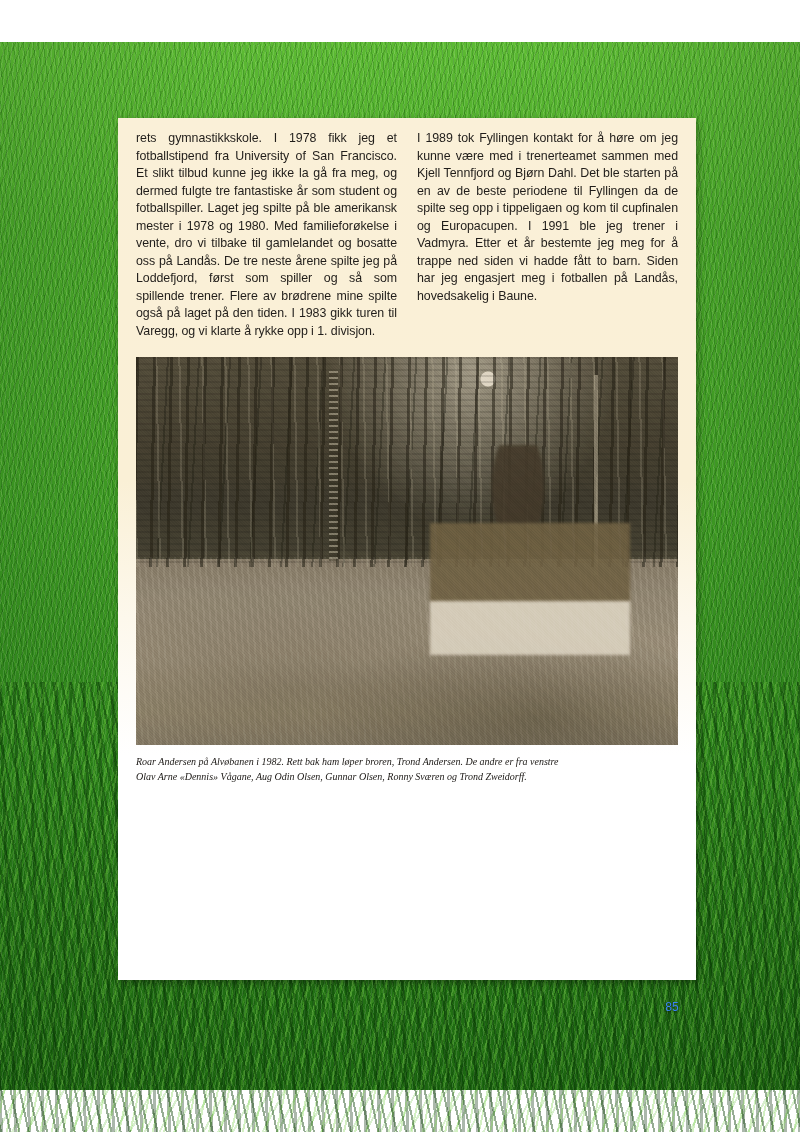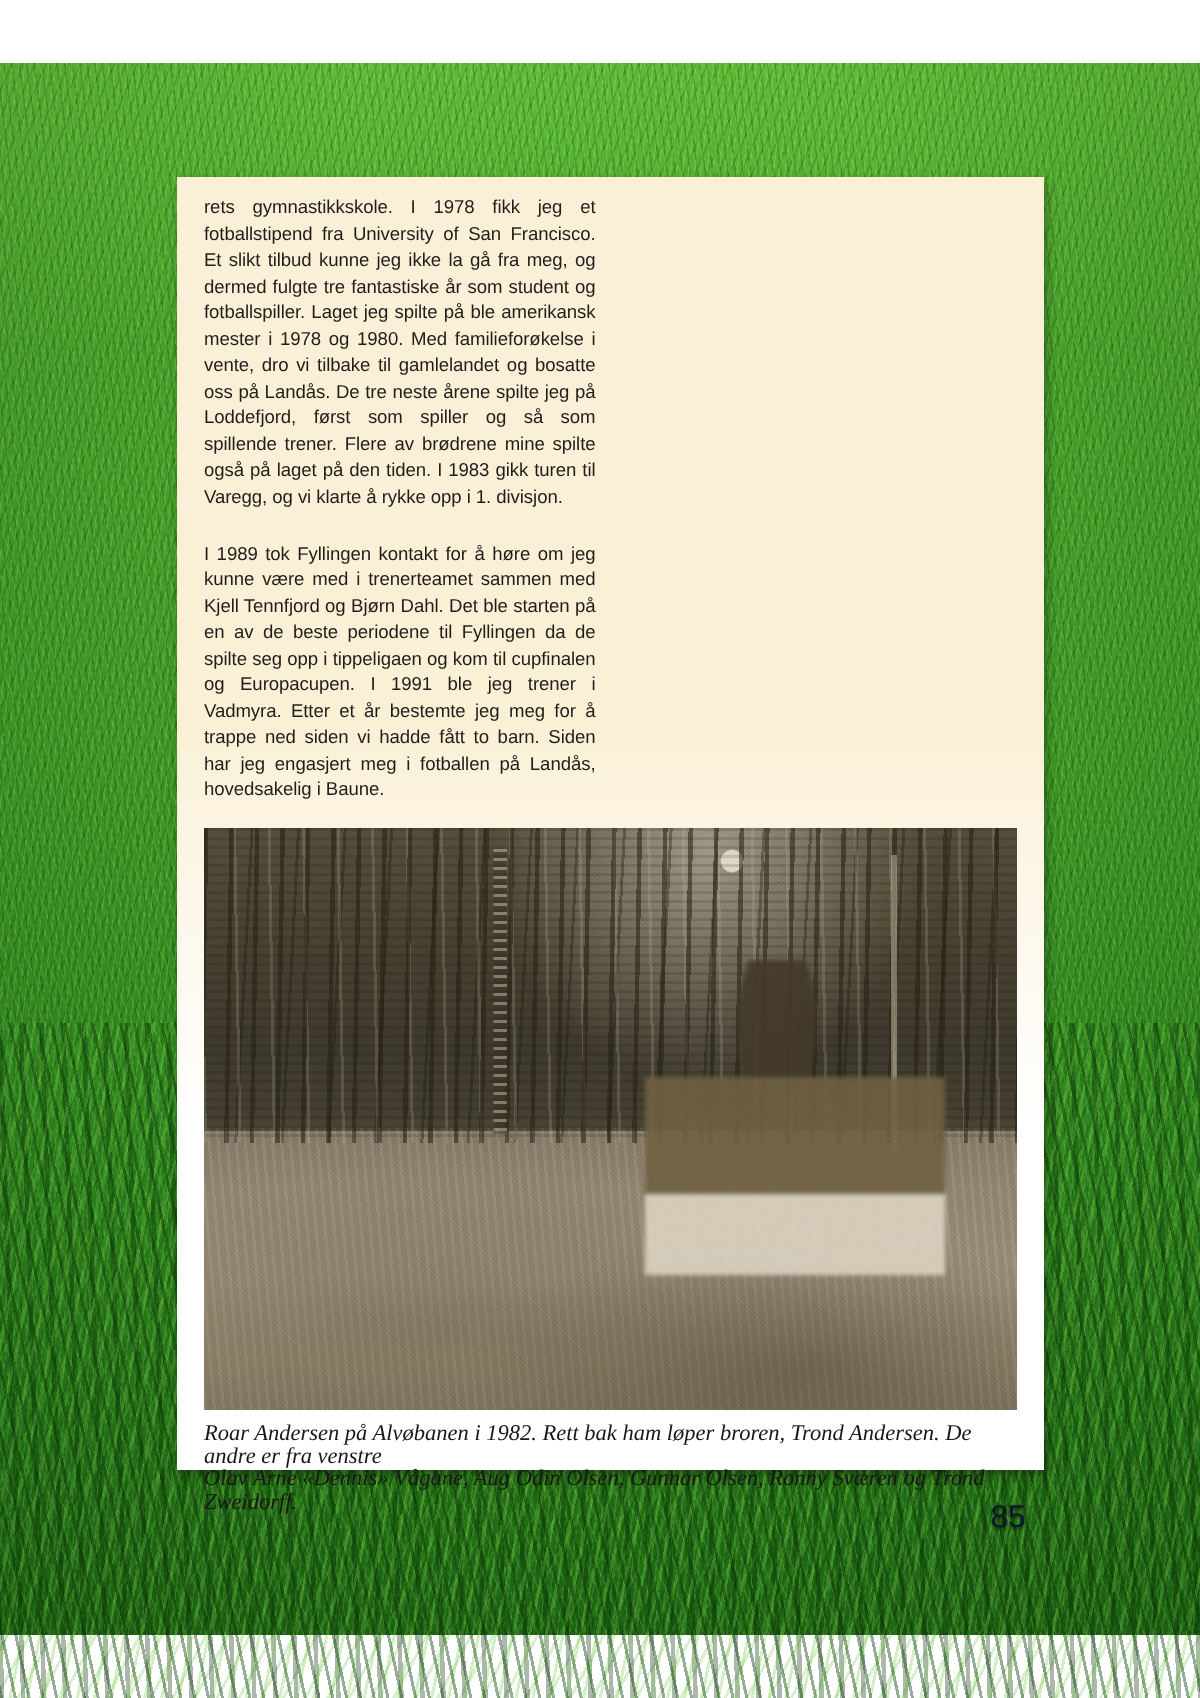--- a/index.html
+++ b/index.html
@@ -81,21 +81,20 @@
     left: 18px;
     top: 12px;
     width: 542px;
   }
 
   
   .columns {
     display: flex;
     gap: 20px;
     align-items: flex-start;
-    flex-direction: column;
   }
   .column {
     width: 261px;
   }
   .body-text {
     margin: 0;
     font-family: "Liberation Sans", sans-serif;
     font-size: 12.4px;
     line-height: 17.55px;
     color: #201d1a;
@@ -191,36 +190,36 @@
 
   
   .caption {
     margin-top: 9px;
     width: 542px;
   }
   .caption p {
     margin: 0;
     font-family: "Liberation Serif", serif;
     font-style: italic;
-    font-size: 15px;
+    font-size: 10px;
     line-height: 15.2px;
     color: #1a1714;
   }
 
   
   .page-number {
     position: absolute;
     left: 648px;
     top: 1000px;
     width: 48px;
     text-align: center;
     font-family: "Liberation Sans", sans-serif;
-    font-size: 21px;
+    font-size: 12px;
     font-weight: 400;
-    color: #0f172a;
+    color: #3b82f6;
     text-shadow: 0 1px 2px rgba(0,0,0,.55);
   }
 </style>
 </head>
 <body>
 
 <div class="screen">
 
   <div class="grass">
     <div class="grass-blades-bottom"></div>

